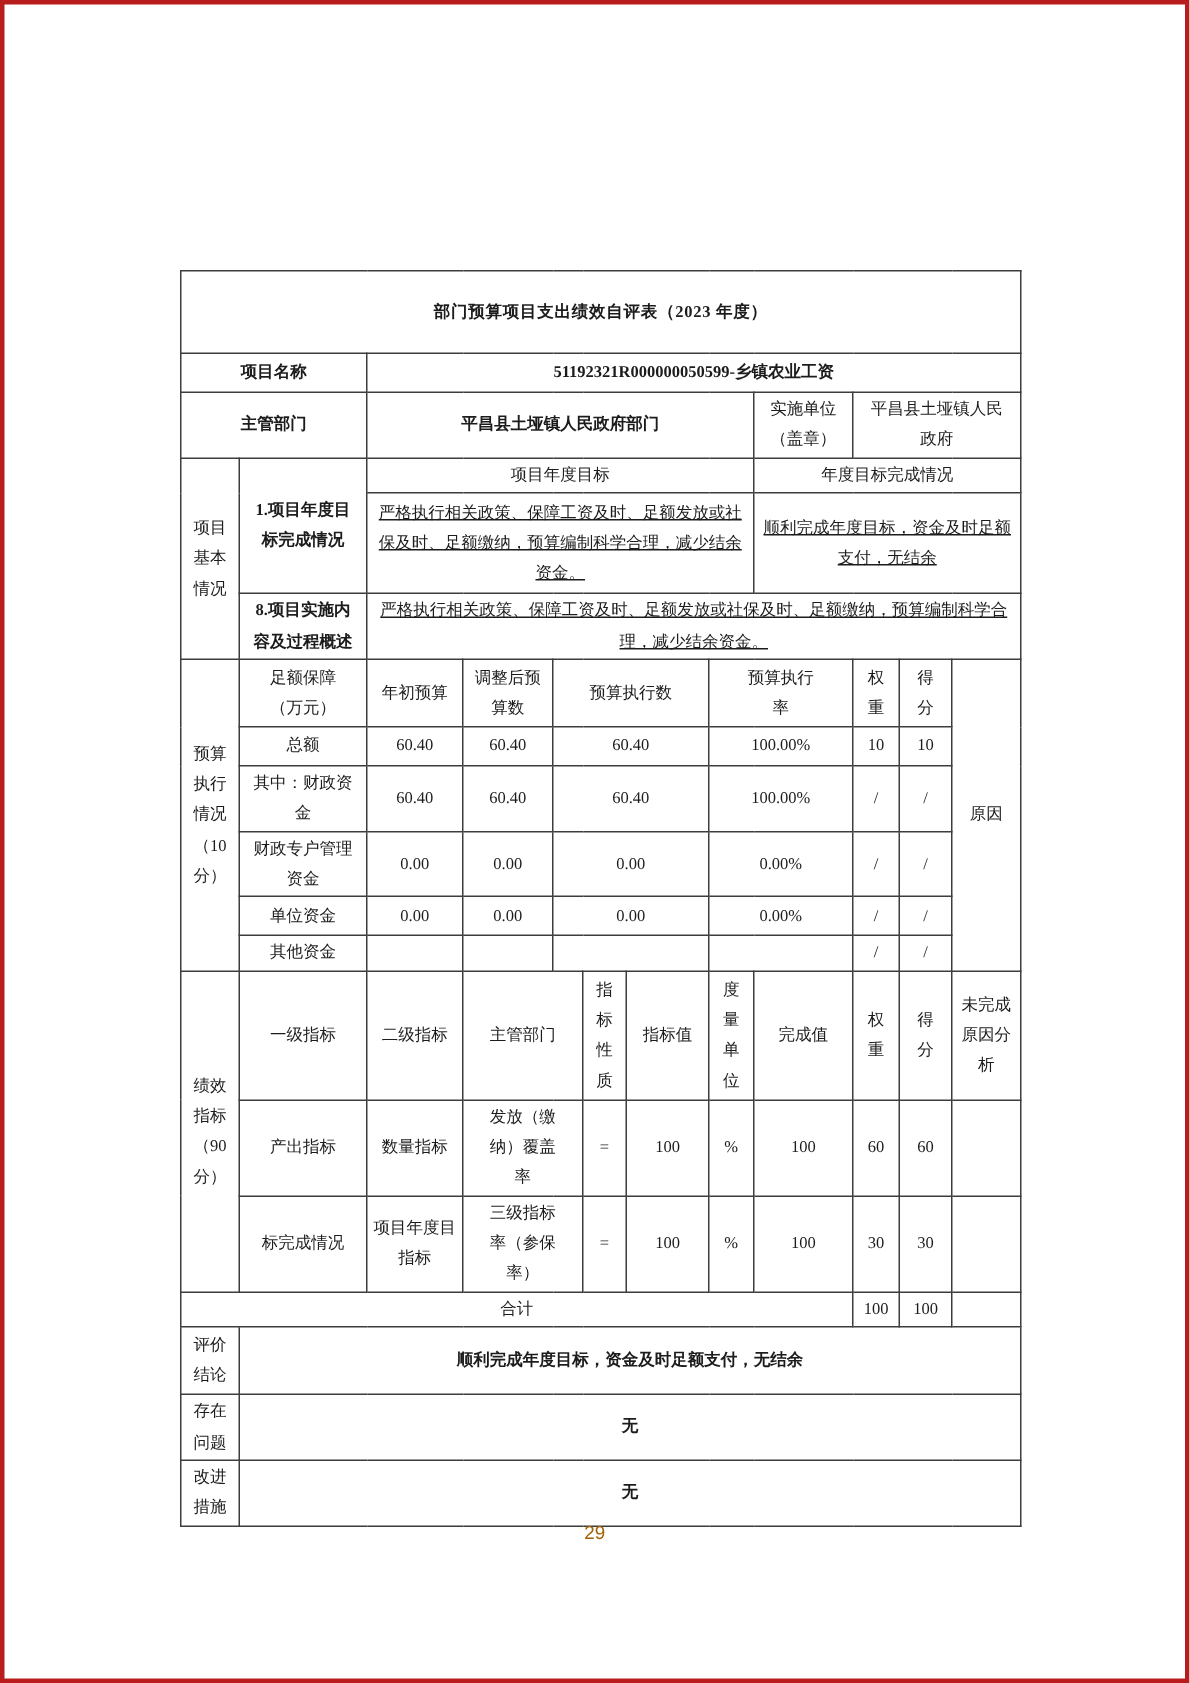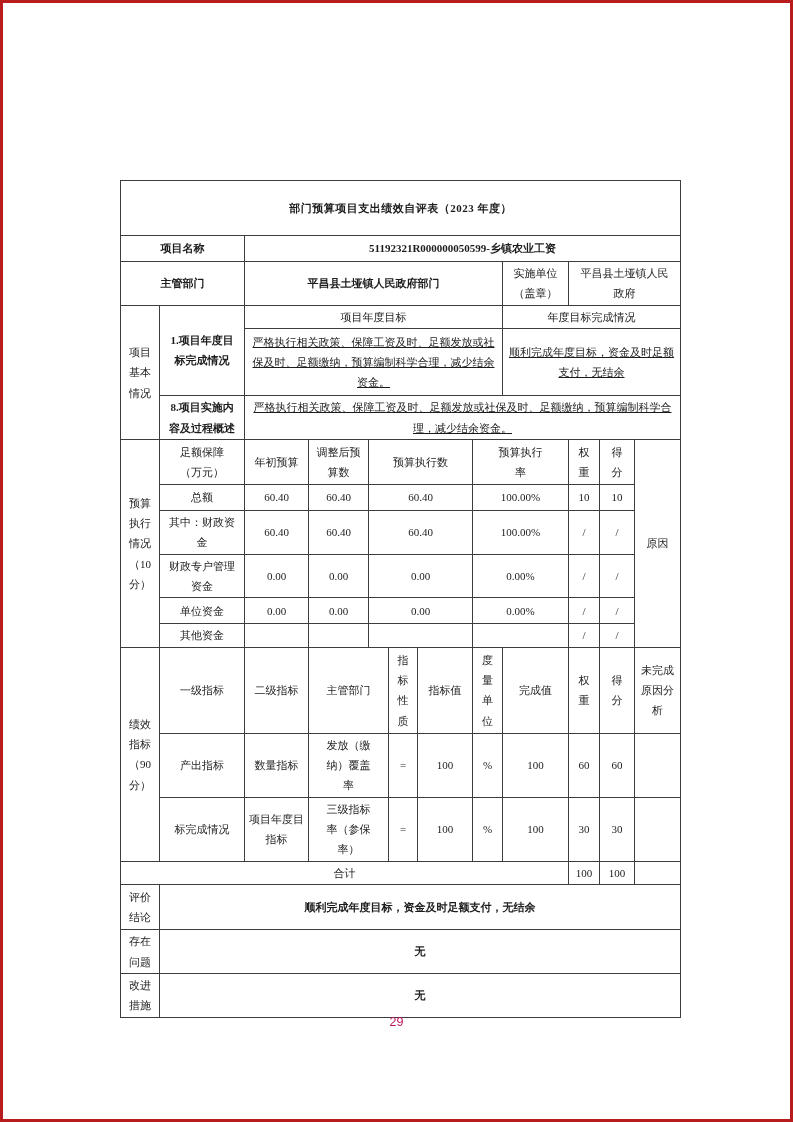--- a/index.html
+++ b/index.html
@@ -41,21 +41,21 @@
   td.left{ text-align:left; padding-left:6px;font-weight:bold; }
   td.just{ text-align:justify; text-justify:inter-ideograph; padding-left:6px; padding-right:6px;text-decoration:underline;}
   td.bold{ font-weight:normal; }
   td.reason-merged{ vertical-align:top; padding-top:12px; }
   .pagenum{
     position:absolute;
     left:0;right:0;top:1012px;
     text-align:center;
     font-family:"Liberation Sans","DejaVu Sans",sans-serif;
     font-size:12.5px;
-    color:#be185d;
+    color:#a16207;
   }
 </style>
 </head>
 <body>
 
 <div class="page">
 
   <table class="main">
     <colgroup>
       <col style="width:39px">

